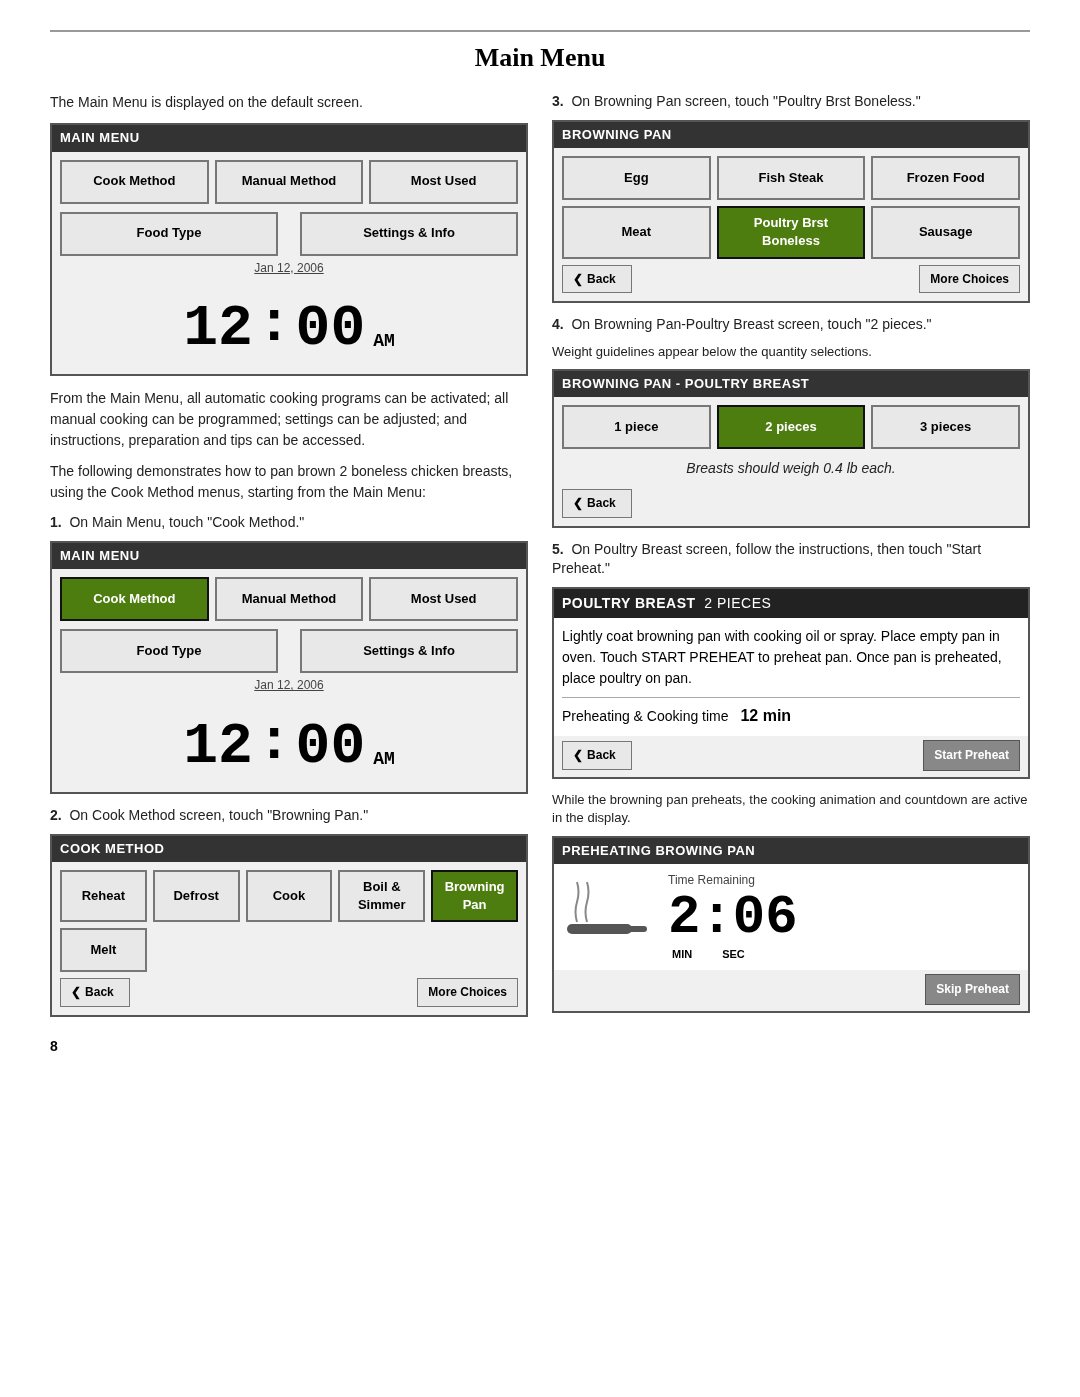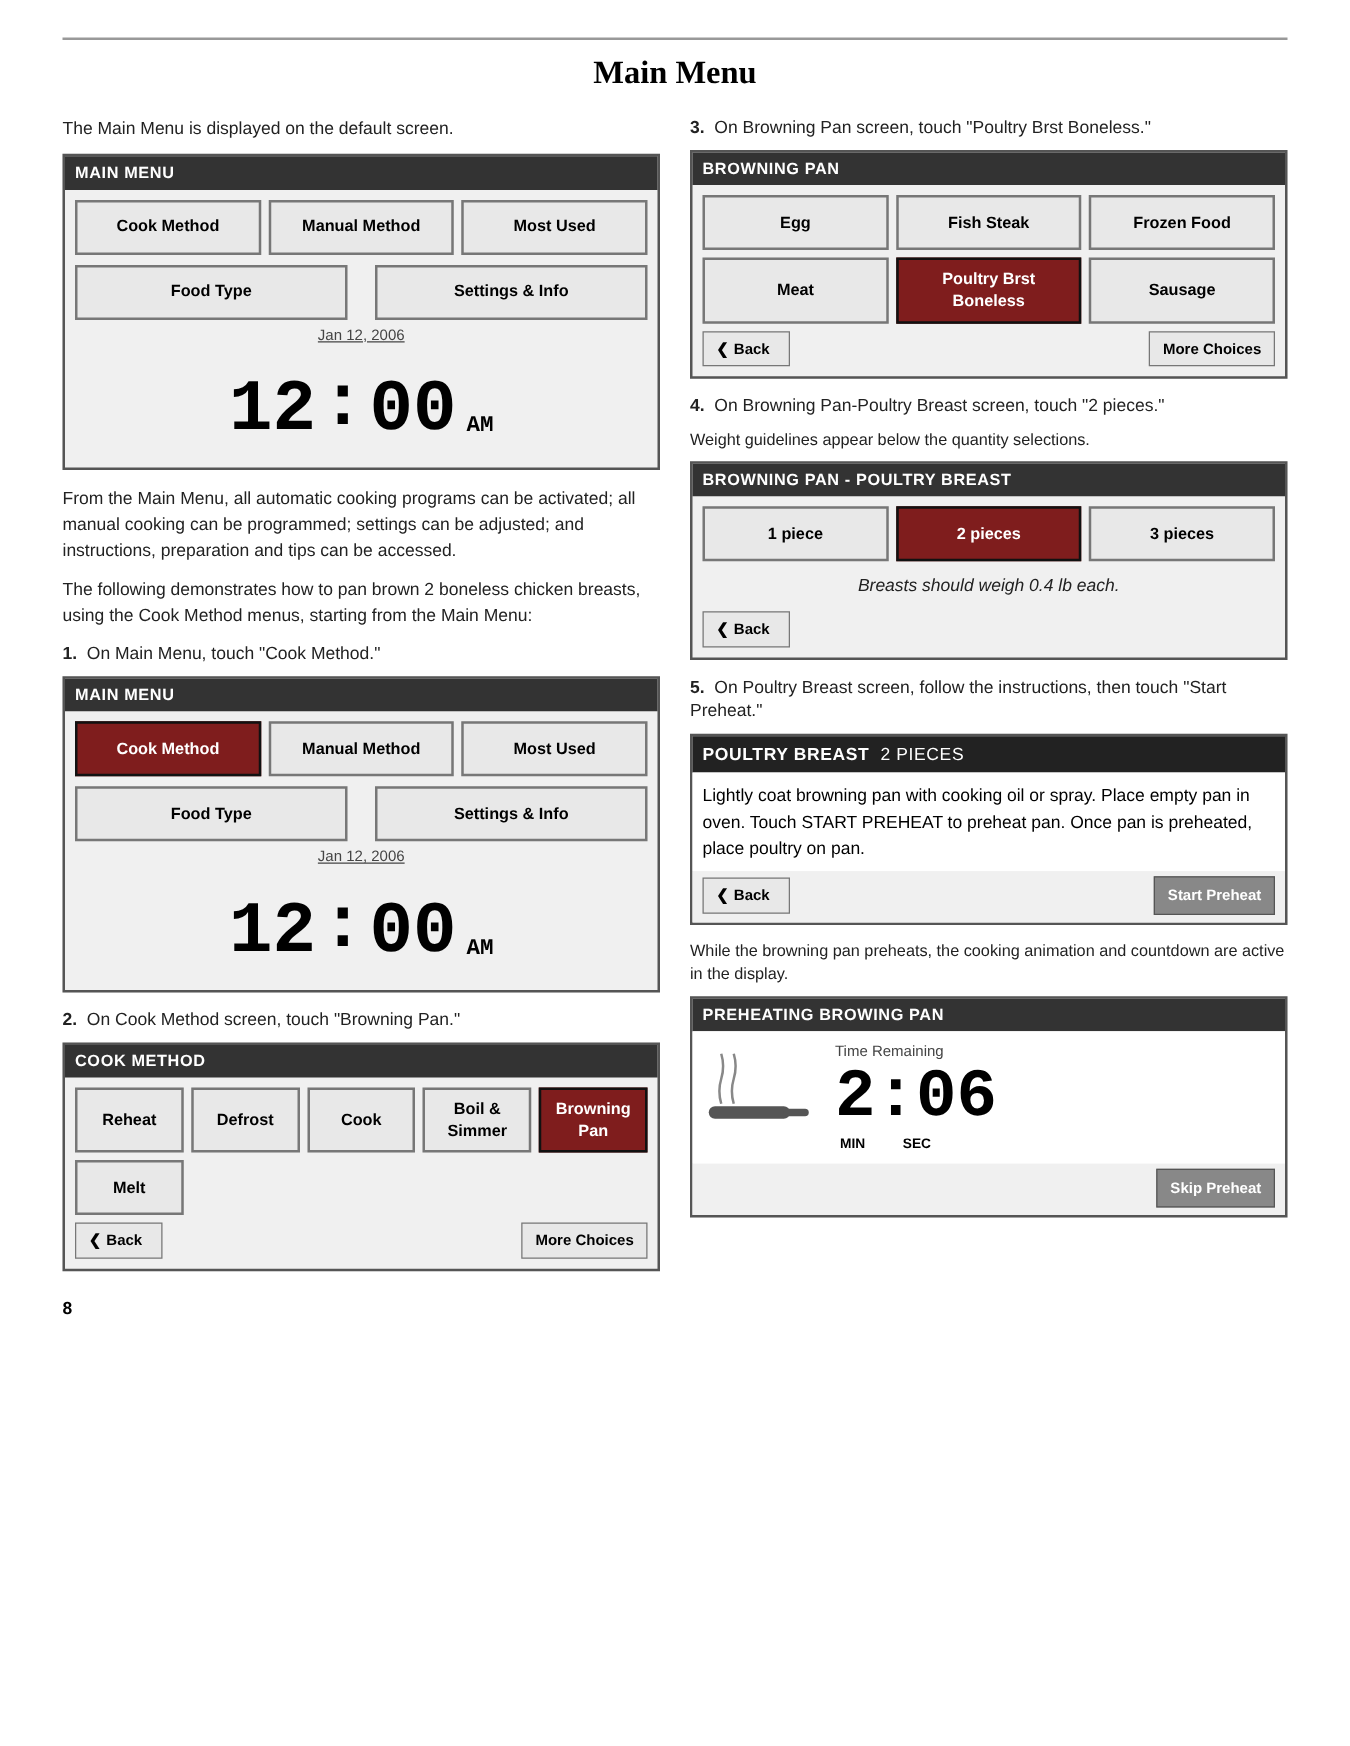--- a/index.html
+++ b/index.html
@@ -58,21 +58,21 @@
       font-size: 13px;
       font-weight: bold;
       text-align: center;
       cursor: pointer;
       display: flex;
       align-items: center;
       justify-content: center;
       min-height: 44px;
     }
     .btn.dark-active {
-      background: #7f1d1d;
+      background: #4d7c0f;
       color: #fff;
       border-color: #111;
     }
 
     
     .main-menu-grid {
       display: grid;
       grid-template-columns: 1fr 1fr 1fr;
       gap: 6px;
       margin-bottom: 8px;
@@ -464,20 +464,24 @@
       &nbsp;<span>On Poultry Breast screen, follow the instructions, then touch "Start Preheat."</span>
     </p>
 
     <div class="ui-panel">
       <div class="poultry-instr-header">
         <span>POULTRY BREAST</span>
         &nbsp;<span class="pieces-normal">2 PIECES</span>
       </div>
       <div class="poultry-instr-body">
         <p>Lightly coat browning pan with cooking oil or spray. Place empty pan in oven. Touch START PREHEAT to preheat pan. Once pan is preheated, place poultry on pan.</p>
+        <div class="preheat-time-row">
+          <span>Preheating &amp; Cooking time</span>
+          &nbsp;<strong>12 min</strong>
+        </div>
       </div>
       <div class="poultry-back-start">
         <div class="btn-back">
           <span>❮</span>
           <span>Back</span>
         </div>
         <div class="btn-start-preheat">
           <span>Start Preheat</span>
         </div>
       </div>

